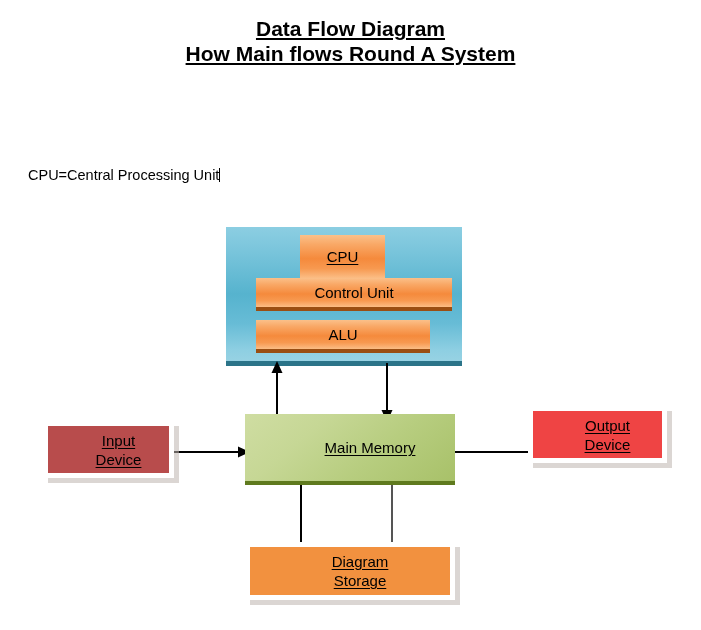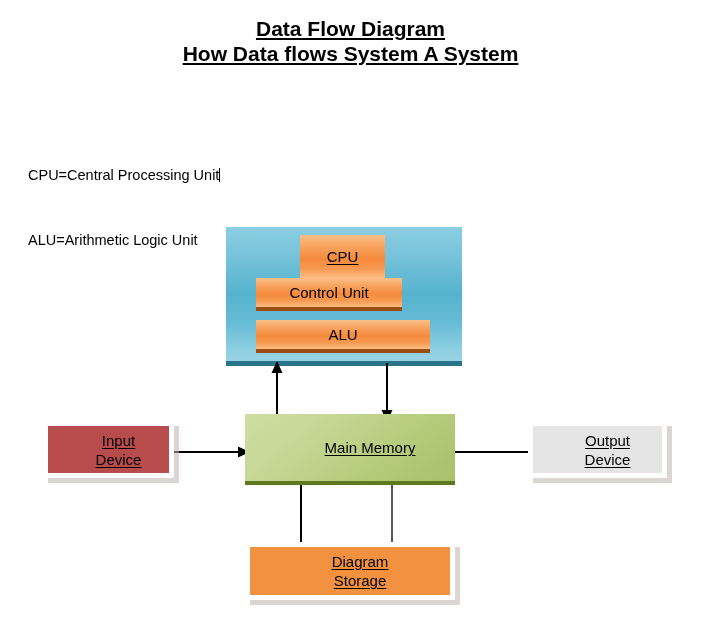--- a/index.html
+++ b/index.html
@@ -94,21 +94,21 @@
     justify-content: center;
     color: #000000;
     font-size: 15px;
   }
   .inner-box .u {
     text-decoration: underline;
     text-underline-offset: 2px;
   }
 
   .box-cpu      { left: 74px;  top: 8px;  width: 85px;  height: 47px; }
-  .box-control  { left: 30px;  top: 51px; width: 146px; height: 33px; }
+  .box-control  { left: 30px;  top: 51px; width: 196px; height: 33px; }
   .box-alu      { left: 30px;  top: 93px; width: 174px; height: 33px; text-align: right; }
 
   
   .flat-box {
     position: absolute;
     box-sizing: border-box;
     border: 5px solid #ffffff;
     box-shadow: 5px 5px 0 0 rgba(190,180,175,0.55);
     display: flex;
     flex-direction: column;
@@ -117,21 +117,21 @@
     color: #000000;
     font-size: 15px;
     line-height: 19px;
   }
   .flat-box .u {
     text-decoration: underline;
     text-underline-offset: 2px;
   }
 
   .box-input   { left: 43px;  top: 421px; width: 131px; height: 57px; background: #b84c4c; }
-  .box-output  { left: 528px; top: 421px; width: 139px; height: 57px; background: #e5e5e5; }
+  .box-output  { left: 528px; top: 406px; width: 139px; height: 57px; background: #ef4444; }
   .box-backing { left: 245px; top: 542px; width: 210px; height: 58px; background: #f2913f; }
 
   .box-output .lines,
   .box-input .lines,
   .box-backing .lines {
     text-align: center;
     margin-left: 20px;
   }
 
   
@@ -167,27 +167,26 @@
 </head>
 <body>
 
 <div id="canvas">
 
   <div class="title-block">
     <div class="title-line">
       <span class="u">Data Flow Diagram</span>
     </div>
     <div class="title-line">
-      <span class="u">How Data flows System A System</span>
+      <span class="u">How Main flows Round A System</span>
     </div>
   </div>
 
   <div class="legend">
     <div class="legend-line"><span>CPU=Central Processing Unit</span><span class="caret"></span></div>
-    <div class="legend-line"><span>ALU=Arithmetic Logic Unit</span></div>
   </div>
 
   <div class="cpu-container">
     <div class="inner-box box-cpu">
       <span class="u">CPU</span>
     </div>
     <div class="inner-box box-control">
       <span>Control Unit</span>
     </div>
     <div class="inner-box box-alu">

